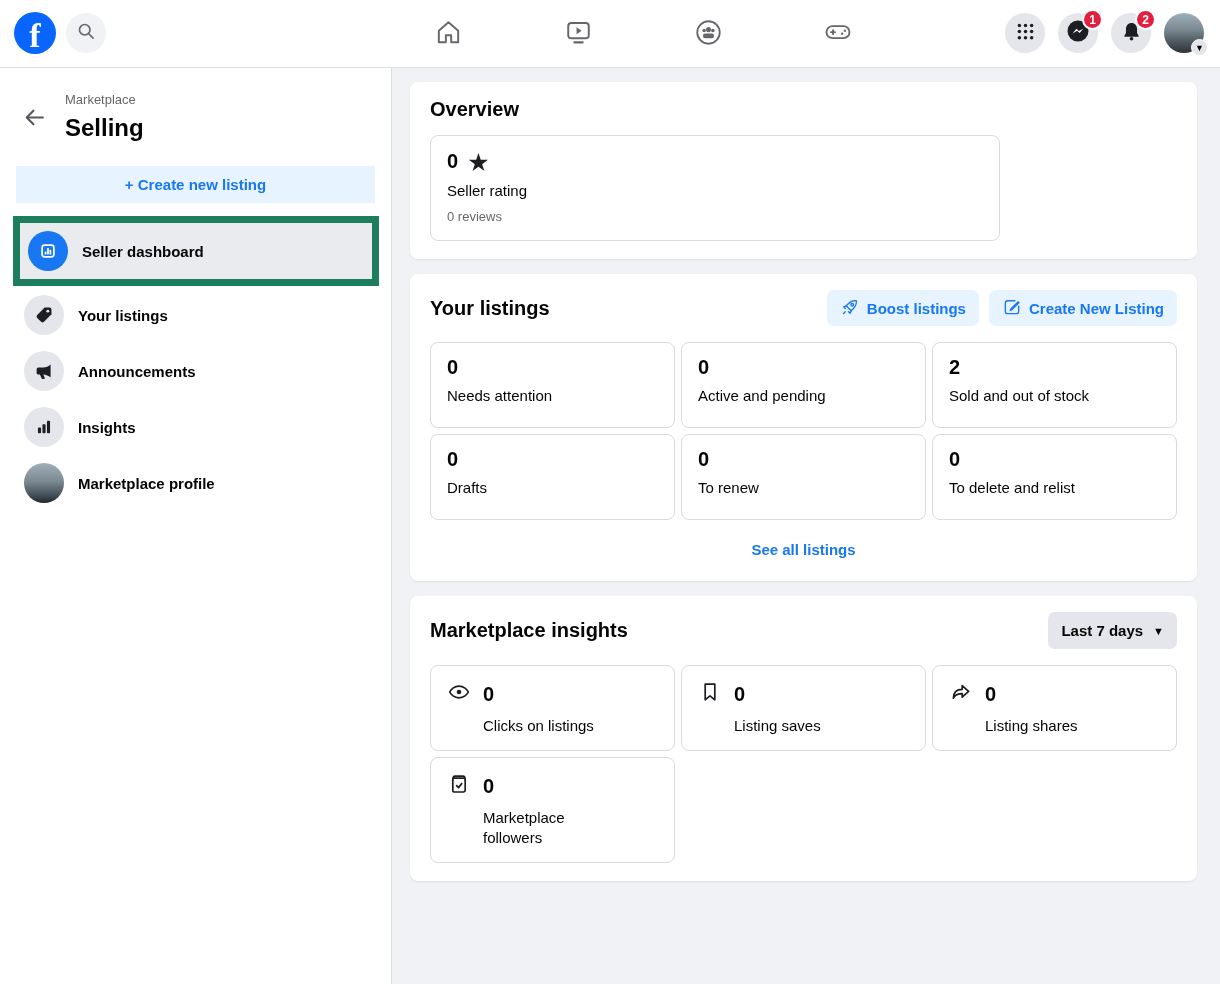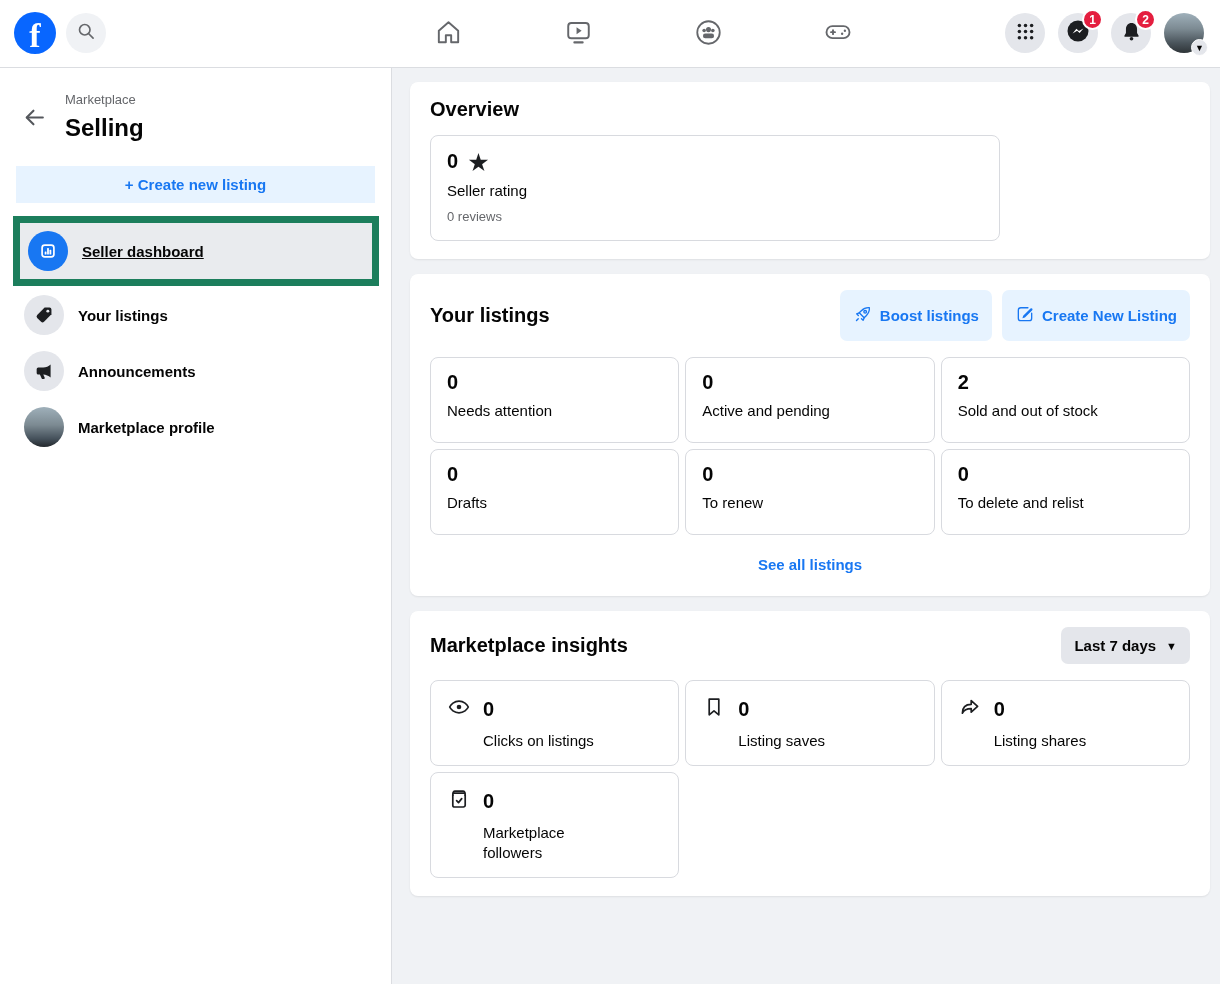--- a/index.html
+++ b/index.html
@@ -39,44 +39,44 @@
   .sb-title { font-size:24px; font-weight:bold; margin-top:7px; }
   .create-listing-btn { margin-top:22px; width:100%; height:37px; border:none; border-radius:0;
                         background:#E7F3FF; color:#1877F2; font-size:15px; font-weight:bold;
                         font-family:"Liberation Sans", sans-serif; cursor:pointer; }
   .menu { margin-top:13px; }
   .menu-item { display:flex; align-items:center; gap:14px; padding:8px; border-radius:8px; cursor:pointer; }
   .menu-icon-circle { width:40px; height:40px; border-radius:50%; background:#E4E6EB; flex:0 0 40px;
                       display:flex; align-items:center; justify-content:center; }
   .menu-icon-circle.blue { background:#1877F2; }
   .menu-label { font-size:15px; font-weight:600; color:#050505; }
-  .active-frame { border:7px solid #1C7E5C; margin:0 -4px 1px -3px;text-decoration:underline; }
+  .active-frame { border:7px solid #1C7E5C; margin:0 -4px 1px -3px; }
   .active-frame .menu-item { background:#E9EBEE; border-radius:0; }
   .menu-avatar { width:40px; height:40px; border-radius:50%; flex:0 0 40px;
                  background:linear-gradient(180deg,#9fb0ba 0%,#7c8a92 45%,#44505a 80%,#23282c 100%); }
 
   
   .main { position:absolute; top:68px; left:400px; right:0; bottom:0; background:#F0F2F5;
-          padding:14px 10px 0 10px; overflow:hidden; }
+          padding:14px 23px 0 10px; overflow:hidden; }
   .section { background:#fff; border-radius:8px; box-shadow:0 1px 2px rgba(0,0,0,.08);
              padding:16px 20px 18px 20px; margin-bottom:15px; }
   .section-title { font-size:20px; font-weight:bold; }
   .sec-head { display:flex; align-items:center; justify-content:space-between; margin-bottom:16px; }
   .sec-head .section-title { margin-bottom:0; }
 
   .overview-card { margin-top:14px; width:570px; border:1px solid #D8DADF; border-radius:8px;
                    padding:14px 16px 16px 16px; }
   .rating-row { display:flex; align-items:center; gap:9px; }
   .stat-value { font-size:20px; font-weight:bold; }
   .star { font-size:25px; line-height:22px; color:#1C1E21; }
   .rating-label { font-size:15px; margin-top:9px; }
   .rating-reviews { font-size:13px; color:#65676B; margin-top:10px; }
 
   .pill-btns { display:flex; gap:10px; }
-  .pill-btn { display:flex; align-items:center; gap:7px; height:51px; padding:0 13px; border:none;
+  .pill-btn { display:flex; align-items:center; gap:7px; height:36px; padding:0 13px; border:none;
               border-radius:7px; background:#E7F3FF; color:#1877F2; font-size:15px; font-weight:bold;
               font-family:"Liberation Sans", sans-serif; cursor:pointer; }
   .stat-grid { display:grid; grid-template-columns:repeat(3, 1fr); gap:6px; }
   .stat-card { border:1px solid #D8DADF; border-radius:8px; padding:13px 16px; height:86px; cursor:pointer; }
   .stat-card .stat-label { font-size:15px; margin-top:8px; }
   .see-link { text-align:center; margin-top:21px; margin-bottom:4px; }
   .see-link span { color:#1877F2; font-size:15px; font-weight:bold; cursor:pointer; }
 
   .range-pill { display:flex; align-items:center; gap:10px; height:37px; padding:0 13px; border:none;
                 border-radius:7px; background:#E4E6EB; color:#050505; font-size:15px; font-weight:600;
@@ -231,20 +231,30 @@
 
     <div class="menu-item">
       <div class="menu-icon-circle">
         <svg width="22" height="22" viewBox="0 0 24 24" fill="#1C1E21">
           <path d="M19.2 4.8 v14.4 c-2.2-1.9-5-3.1-8-3.3 l1.5 3.2 a1.1 1.1 0 0 1 -1 1.6 h-1.2 a1.1 1.1 0 0 1 -1 -0.64 L7.5 15.8 H5.7 A1.7 1.7 0 0 1 4 14.1 v-4.2 A1.7 1.7 0 0 1 5.7 8.2 h5.5 c3-.2 5.8-1.4 8-3.4 z"></path>
         </svg>
       </div>
       <span class="menu-label">Announcements</span>
     </div>
 
+    <div class="menu-item">
+      <div class="menu-icon-circle">
+        <svg width="22" height="22" viewBox="0 0 24 24" fill="#1C1E21">
+          <rect x="5.4" y="12.6" width="3.4" height="6.2" rx="1"></rect>
+          <rect x="10.3" y="9" width="3.4" height="9.8" rx="1"></rect>
+          <rect x="15.2" y="5.2" width="3.4" height="13.6" rx="1"></rect>
+        </svg>
+      </div>
+      <span class="menu-label">Insights</span>
+    </div>
 
     <div class="menu-item">
       <div class="menu-avatar"></div>
       <span class="menu-label">Marketplace profile</span>
     </div>
   </div>
 </div>
 
 <div class="main">
 

